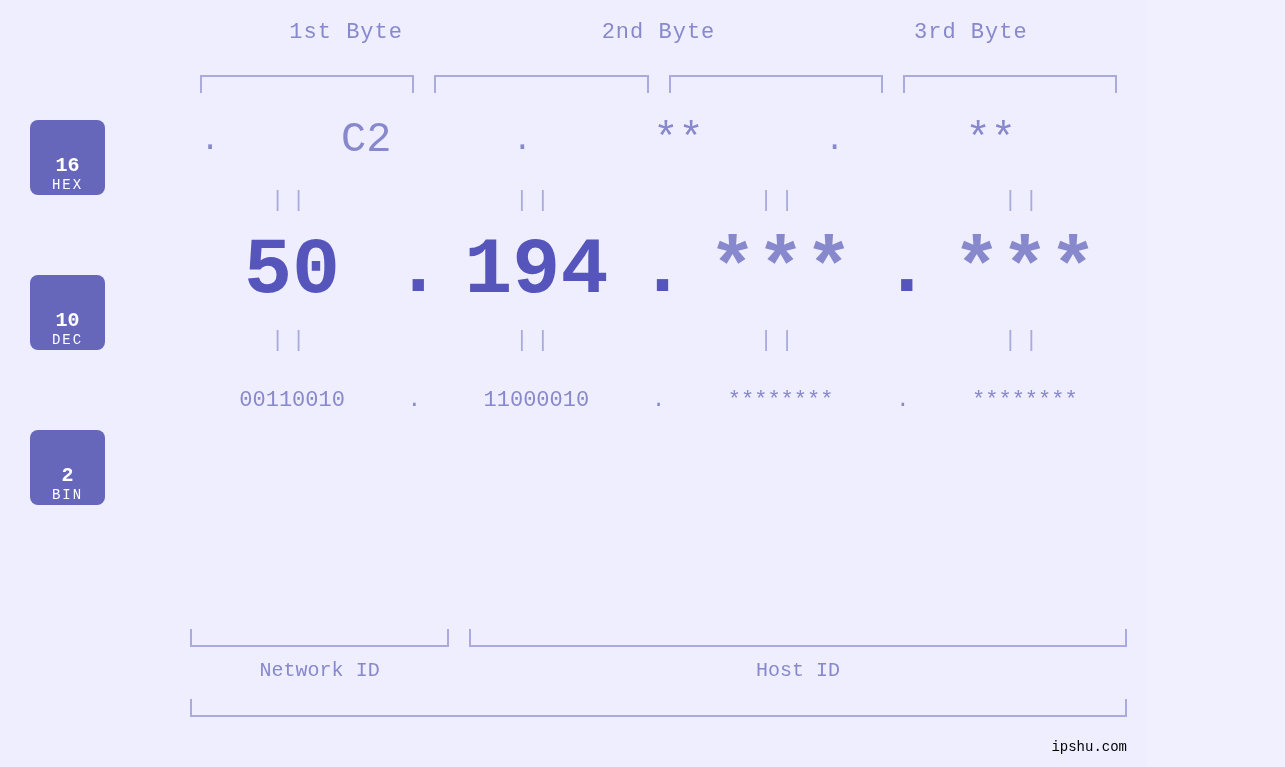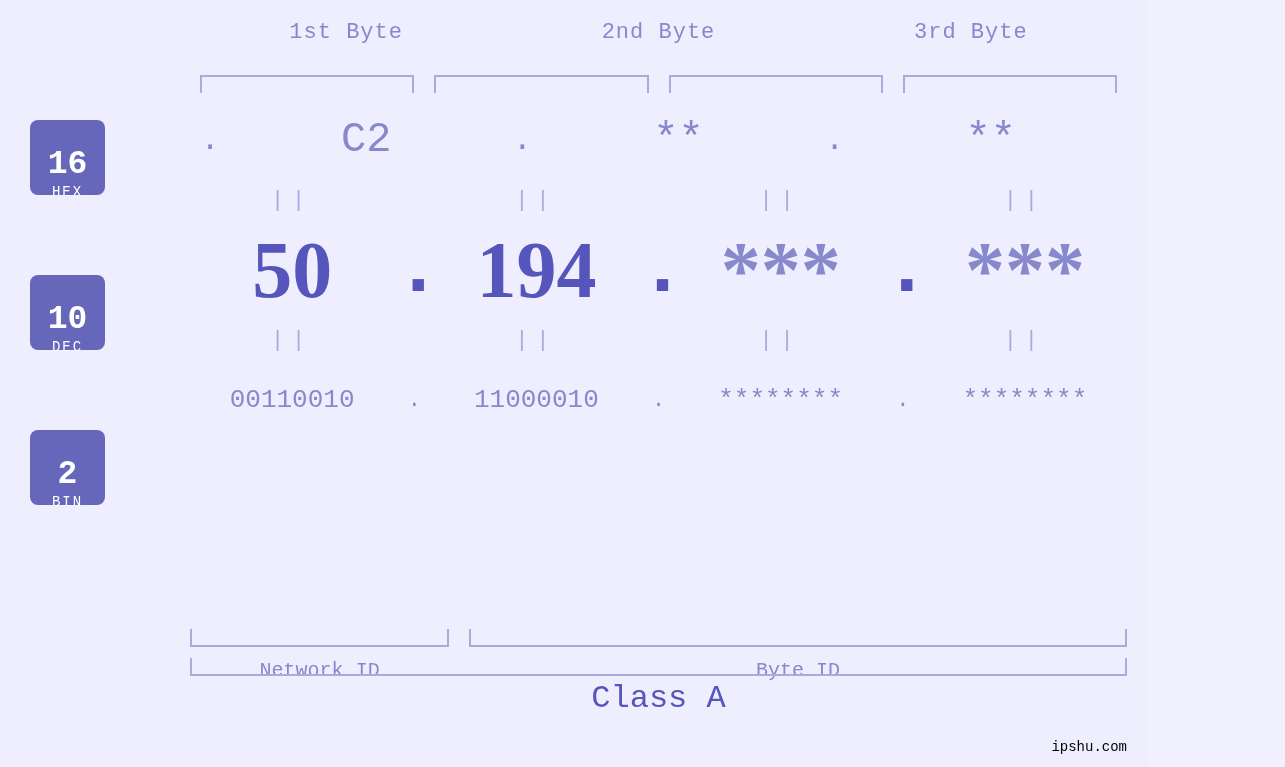--- a/index.html
+++ b/index.html
@@ -73,21 +73,21 @@
       background-color: #6666bb;
       border-radius: 8px;
       display: flex;
       flex-direction: column;
       align-items: center;
       justify-content: center;
       color: white;
     }
 
     .badge-num {
-      font-size: 33px;
+      font-size: 20px;
       font-weight: bold;
       line-height: 1.1;
       margin-top: 32px;
     }
 
     .badge-label {
       font-size: 14px;
       letter-spacing: 2px;
     }
 
@@ -148,41 +148,41 @@
     .dec-row {
       display: flex;
       align-items: center;
       height: 100px;
     }
 
     .dec-val {
       font-size: 80px;
       color: #5555bb;
       font-weight: bold;
-      font-family: Liberation Serif, serif;
+      font-family: Liberation Mono, monospace;
     }
 
     .dec-dot {
       width: 40px;
       text-align: center;
       font-size: 80px;
       color: #5555bb;
       font-weight: bold;
       line-height: 80px;
     }
 
     
     .bin-row {
       display: flex;
       align-items: center;
       height: 80px;
     }
 
     .bin-val {
-      font-size: 26px;
+      font-size: 22px;
       color: #8888cc;
       font-family: 'Courier New', Courier, monospace;
     }
 
     .bin-dot {
       width: 40px;
       text-align: center;
       font-size: 22px;
       color: #8888cc;
     }
@@ -385,23 +385,22 @@
 
   </div>
 
   <div class="bottom-brackets">
     <div class="net-bracket"></div>
     <div class="host-bracket"></div>
   </div>
 
   <div class="id-labels">
     <div class="net-id-label">Network ID</div>
-    <div class="host-id-label">Byte ID</div>
+    <div class="host-id-label">Host ID</div>
   </div>
 
   <div class="class-bracket-wrap">
     <div class="class-bracket-line"></div>
-    <div class="class-label">Class A</div>
   </div>
 
   <div class="watermark">ipshu.com</div>
 
 </div>
 
 </body></html>

